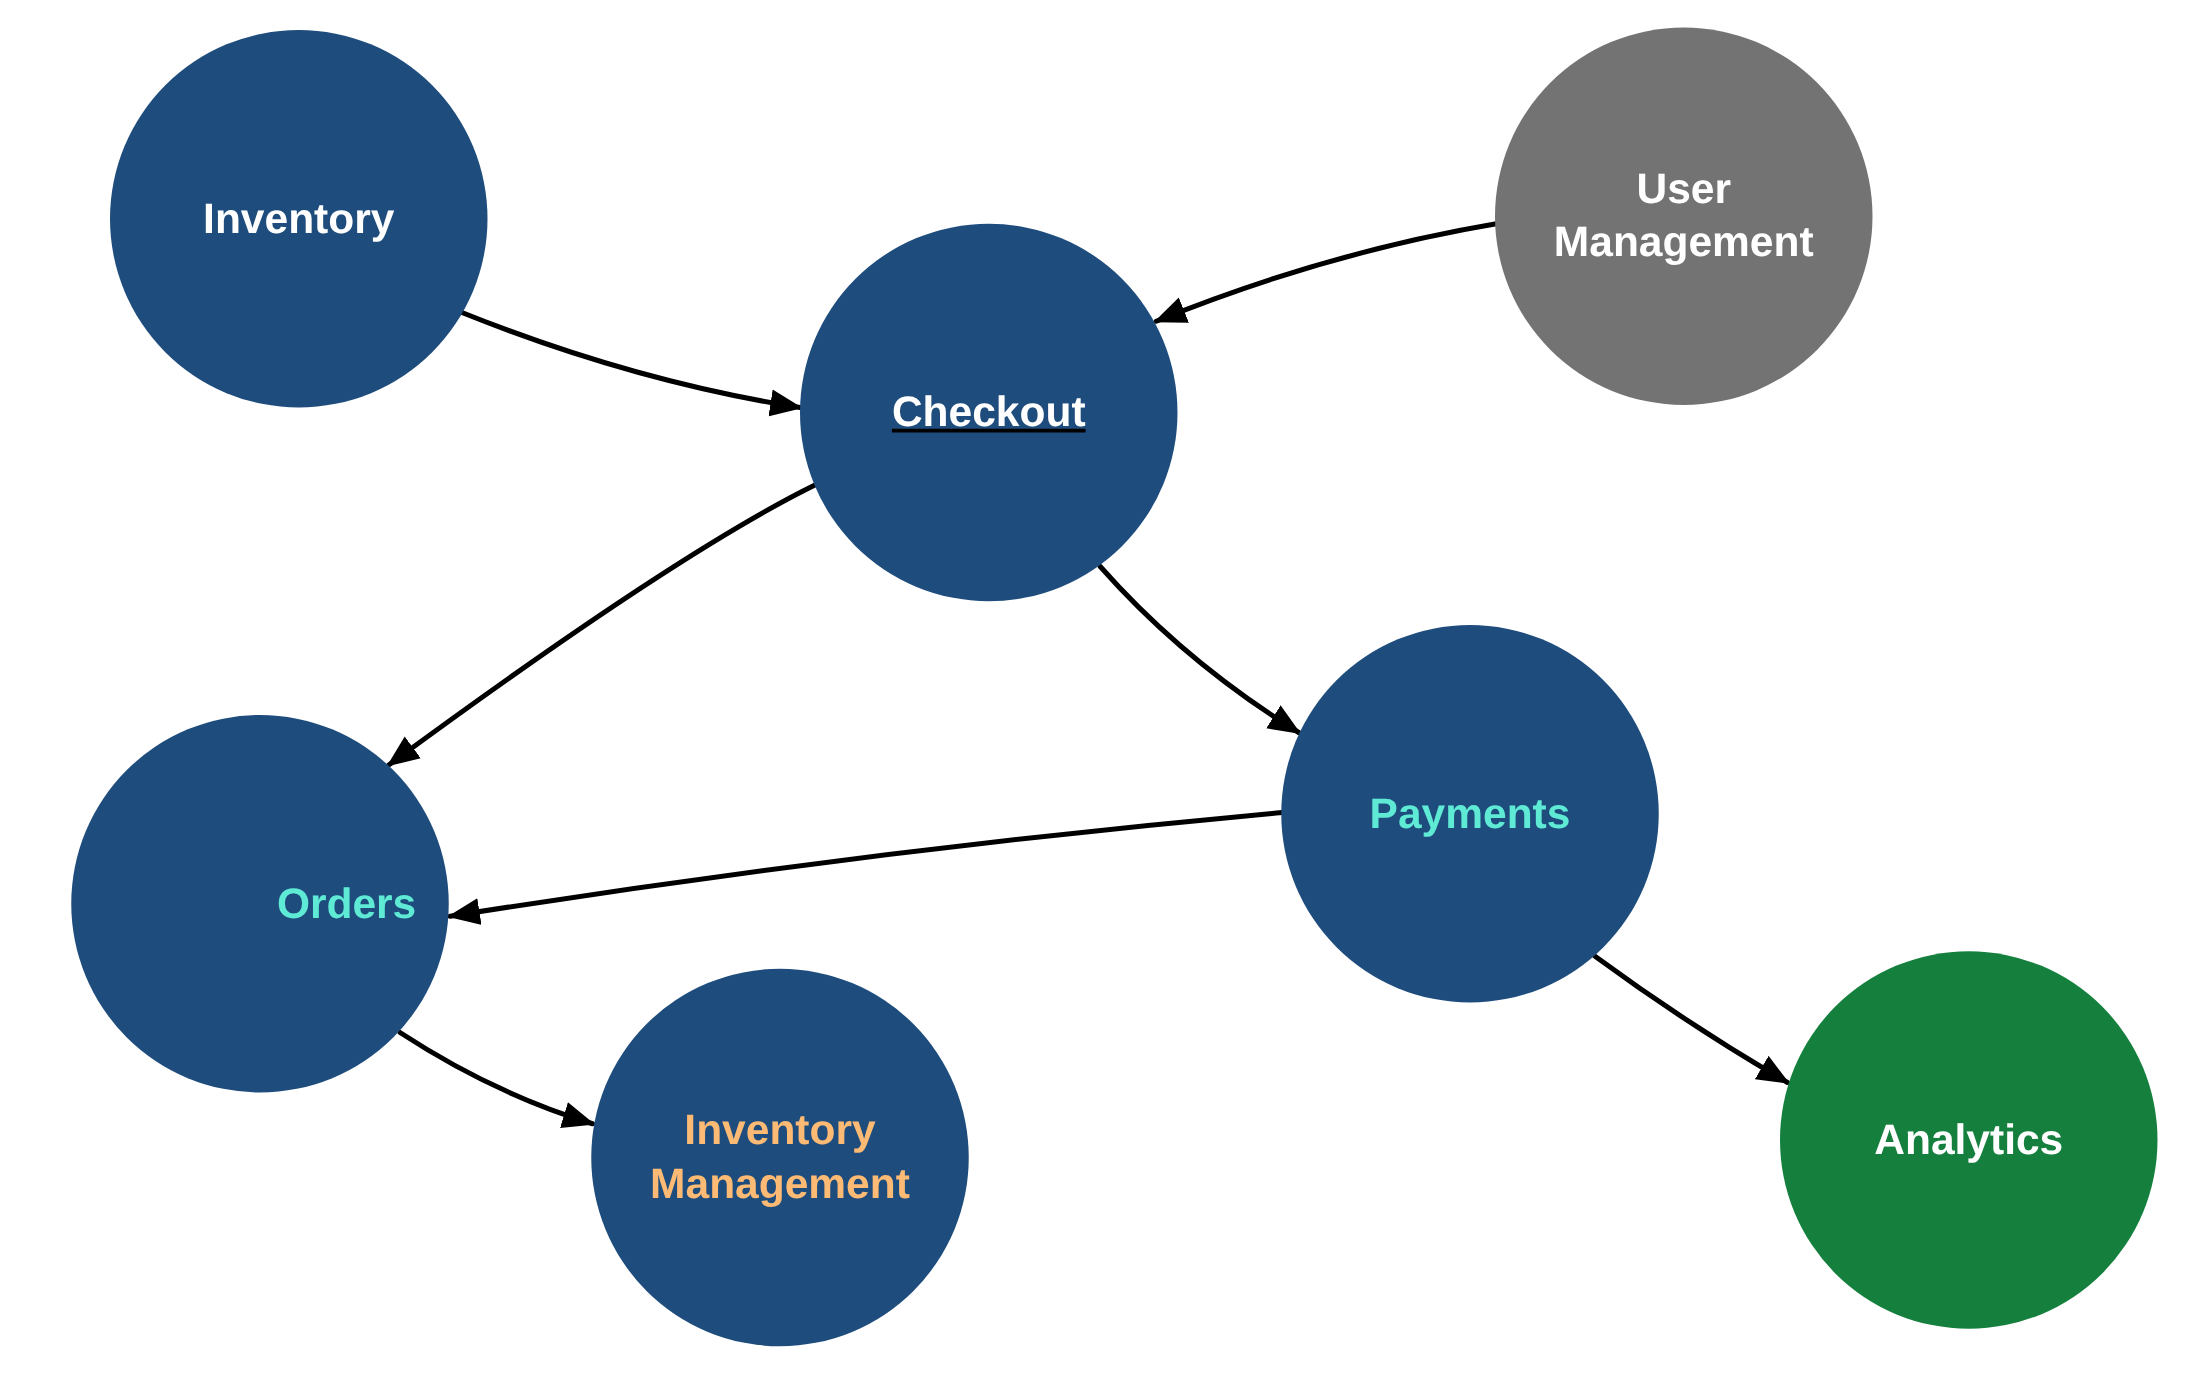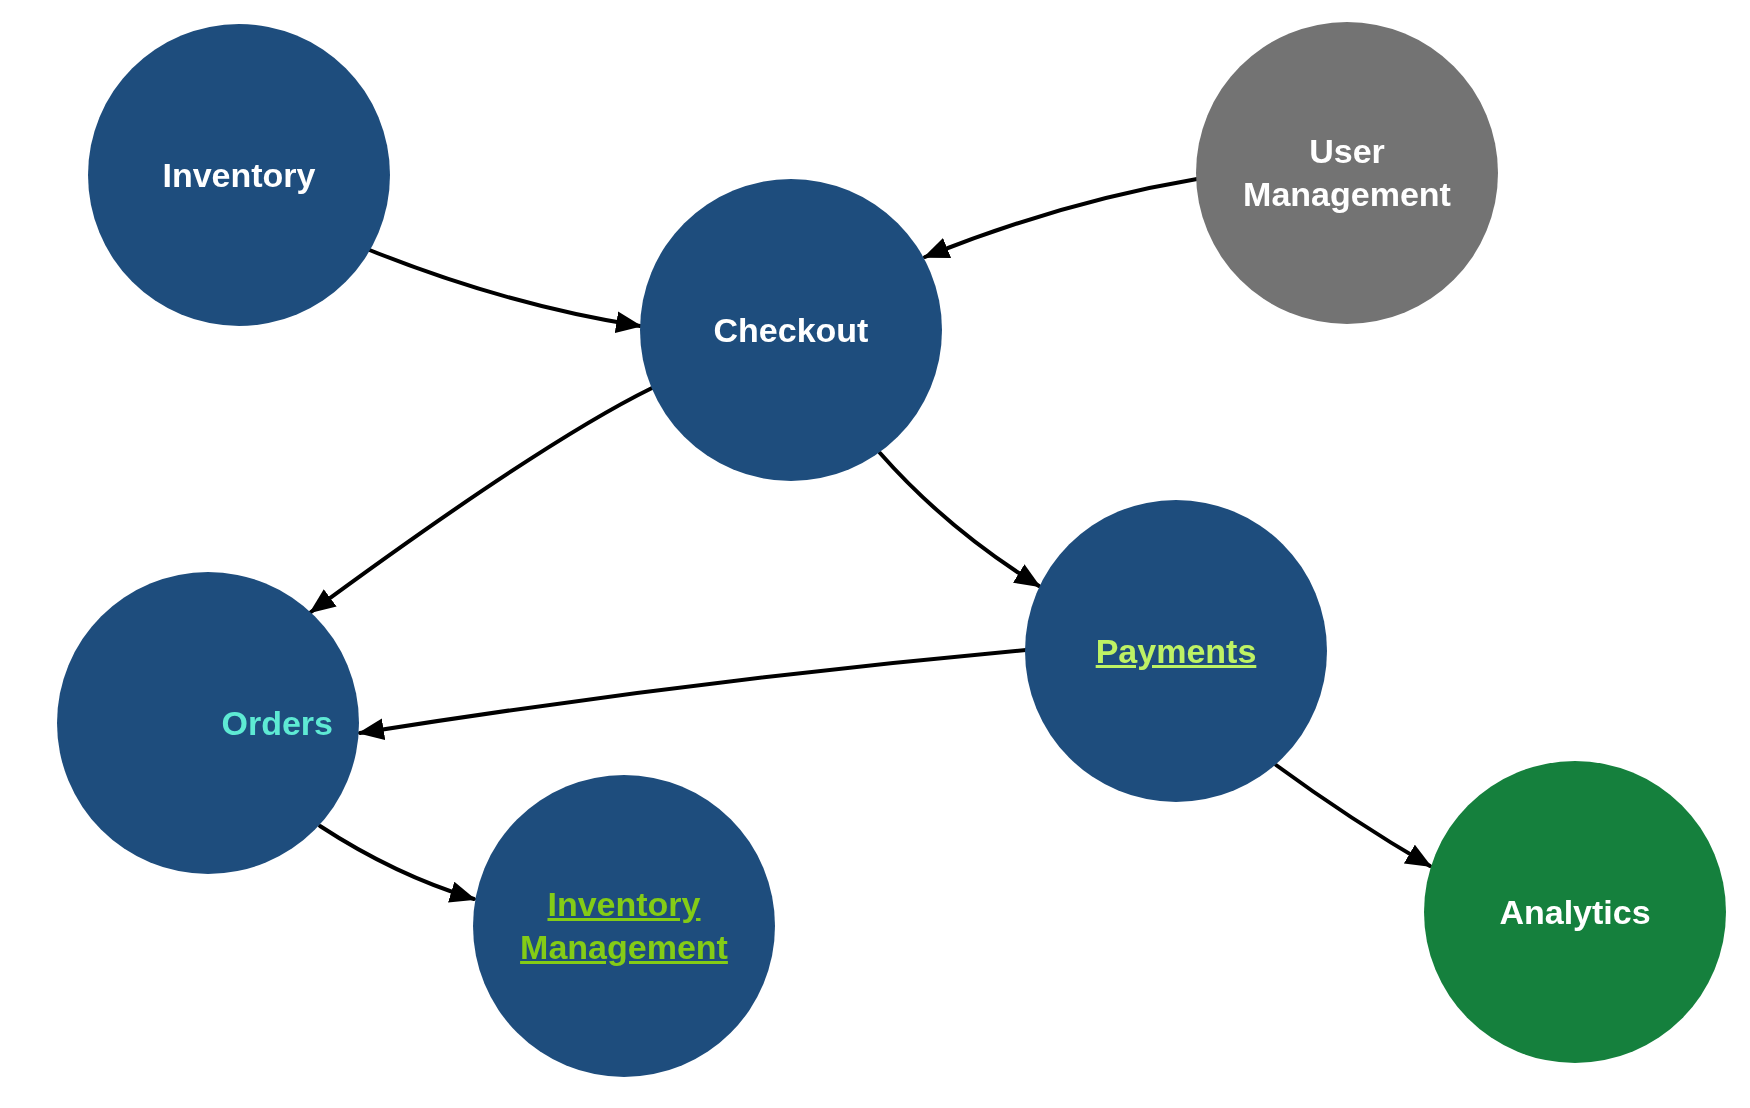--- a/index.html
+++ b/index.html
@@ -66,29 +66,29 @@
         <path d="M 1276 765 Q 1351 820 1430 866" class="edge-path" stroke="#000000" stroke-width="4" marker-end="url(#arrowhead)"></path>
       </g>
   </svg>
   <div id="node-layer">
       <div class="node" style="left: 239px; top: 175px; width: 302px; height: 302px; background: rgb(30, 77, 125);">
         <span class="node-label" style="color: rgb(255, 255, 255);">Inventory</span>
       </div>
       <div class="node" style="left: 1347px; top: 173px; width: 302px; height: 302px; background: #737373;">
         <span class="node-label" style="color: rgb(255, 255, 255);">User Management</span>
       </div>
-      <div class="node" style="left: 791px; top: 330px; width: 302px; height: 302px; background: rgb(30, 77, 125);">
+      <div class="node" style="left: 791px; top: 330px; width: 302px; height: 302px; background: rgb(30, 77, 125); text-decoration: underline;">
         <span class="node-label" style="color: rgb(255, 255, 255);">Checkout</span>
       </div>
       <div class="node" style="left: 208px; top: 723px; width: 302px; height: 302px; background: rgb(30, 77, 125);">
         <span class="node-label" style="color: #5eead4; text-align: right;">Orders</span>
       </div>
       <div class="node" style="left: 1176px; top: 651px; width: 302px; height: 302px; background: rgb(30, 77, 125);">
-        <span class="node-label" style="color: #bef264; text-decoration: underline;">Payments</span>
+        <span class="node-label" style="color: #5eead4;">Payments</span>
       </div>
       <div class="node" style="left: 624px; top: 926px; width: 302px; height: 302px; background: rgb(30, 77, 125);">
-        <span class="node-label" style="color: #84cc16; text-decoration: underline;">Inventory Management</span>
+        <span class="node-label" style="color: #fdba74;">Inventory Management</span>
       </div>
       <div class="node" style="left: 1575px; top: 912px; width: 302px; height: 302px; background: #15803d;">
         <span class="node-label" style="color: rgb(255, 255, 255);">Analytics</span>
       </div>
     </div>
 </div>
 
 </body></html>

